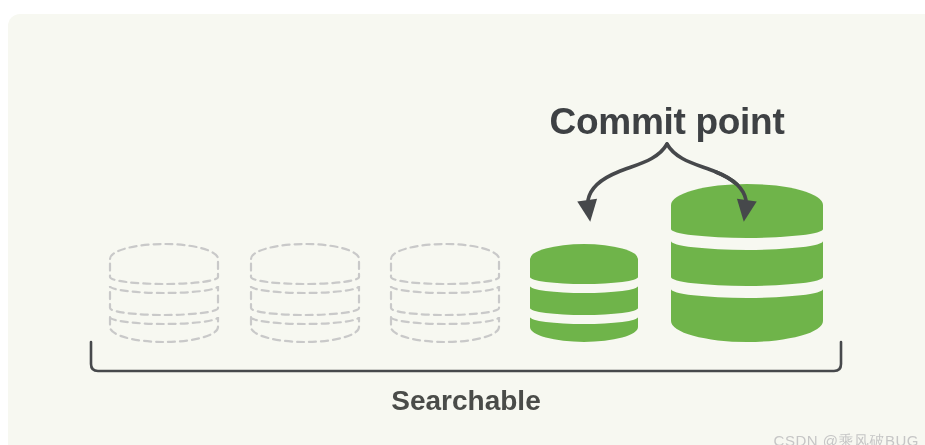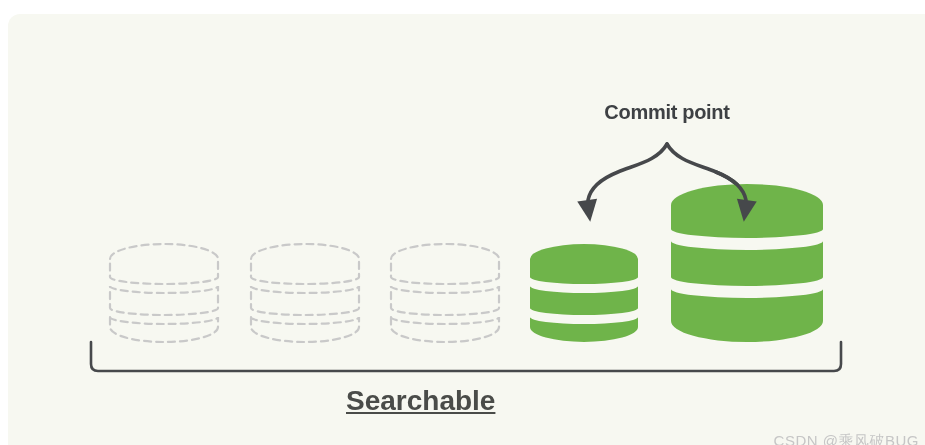--- a/index.html
+++ b/index.html
@@ -22,26 +22,27 @@
     position:absolute;
     left:8px;top:14px;right:-2px;bottom:-2px;
     background:var(--panel-bg);
     border-radius:12px 0 0 0;
   }
   svg{overflow:visible;display:block;}
   .abs{position:absolute;}
   .commit-label{
     position:absolute;left:529px;top:87px;width:260px;
     text-align:center;
-    font-size:20px;font-weight:700;color:#3e4144;
+    font-size:37px;font-weight:700;color:#3e4144;
     letter-spacing:-0.3px;
   }
   .searchable-label{
     position:absolute;left:338px;top:371px;width:240px;
-    font-size:28px;font-weight:700;color:#4a4c49;text-decoration:underline;
+    text-align:center;
+    font-size:28px;font-weight:700;color:#4a4c49;
   }
   .watermark{
     position:absolute;right:8px;top:418px;
     font-size:15px;color:var(--watermark-gray);
     letter-spacing:0.5px;
   }
   .cyl-solid path{fill:var(--green);stroke:none;}
   .cyl-dashed path{
     fill:none;
     stroke:var(--dashed-gray);

